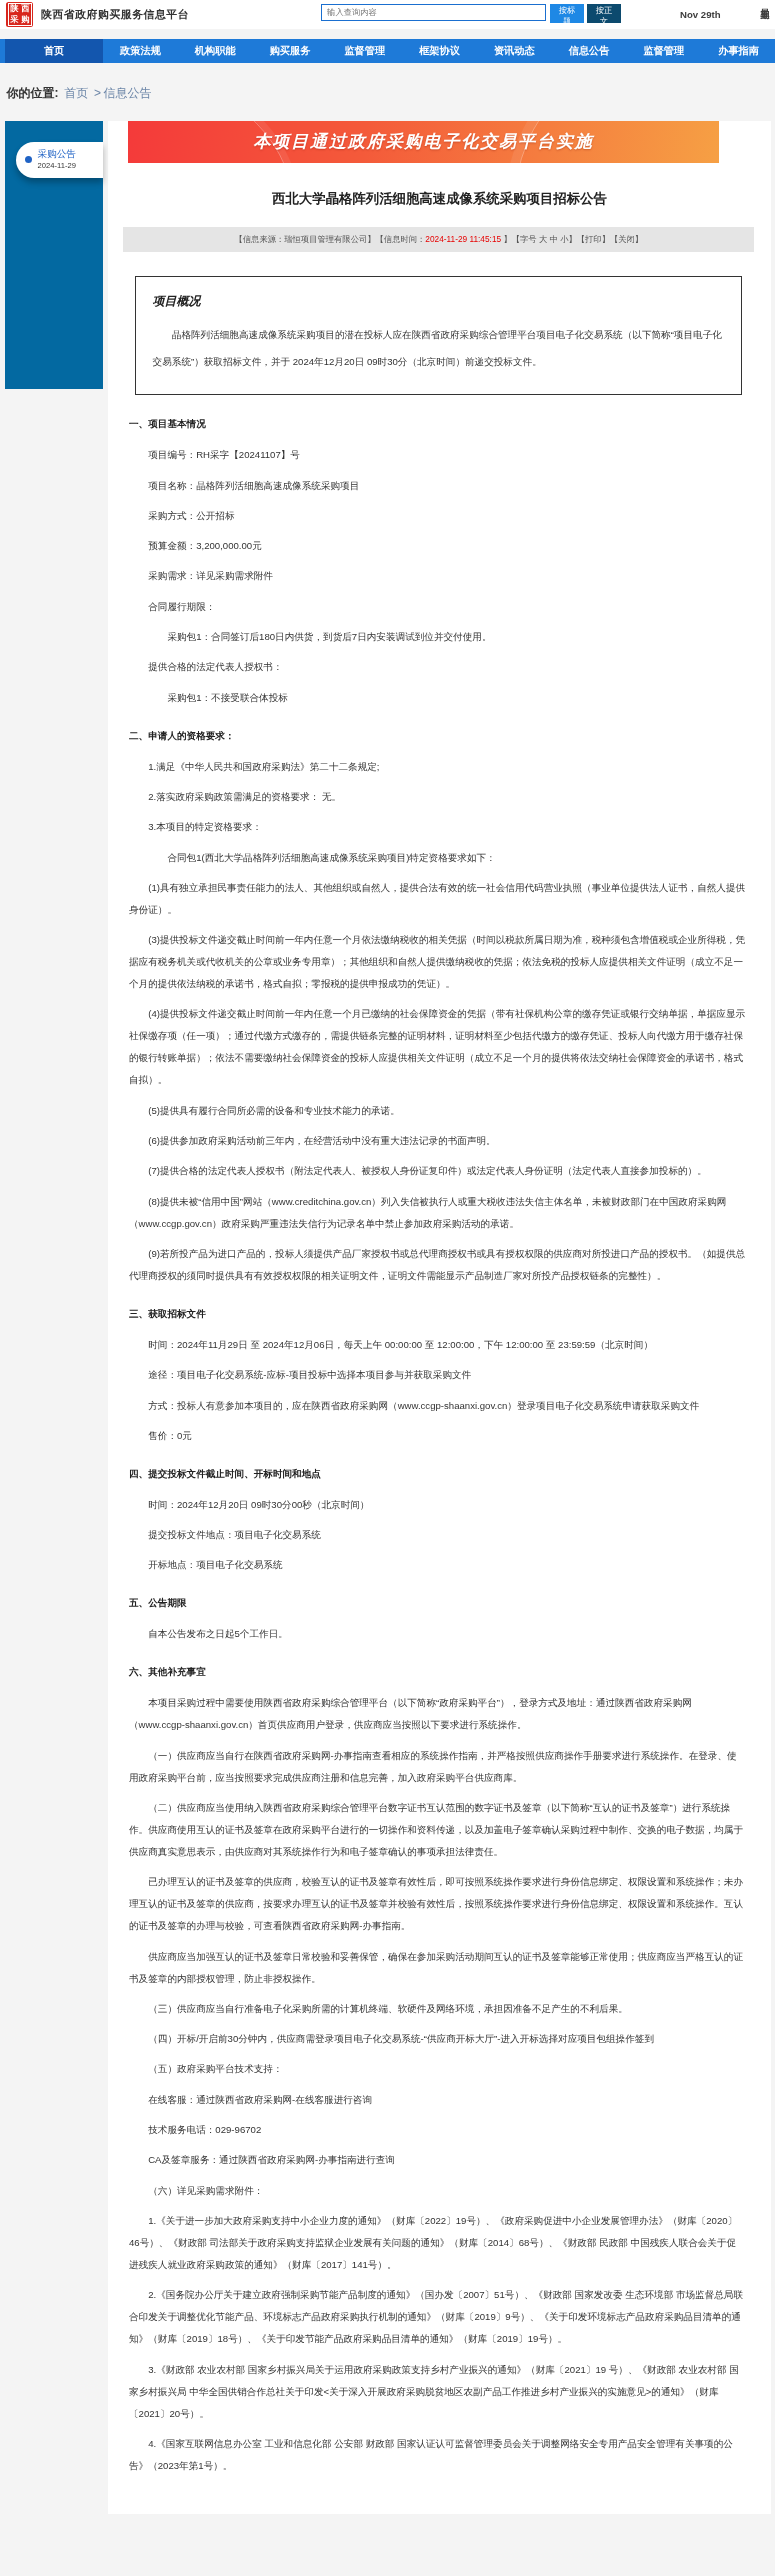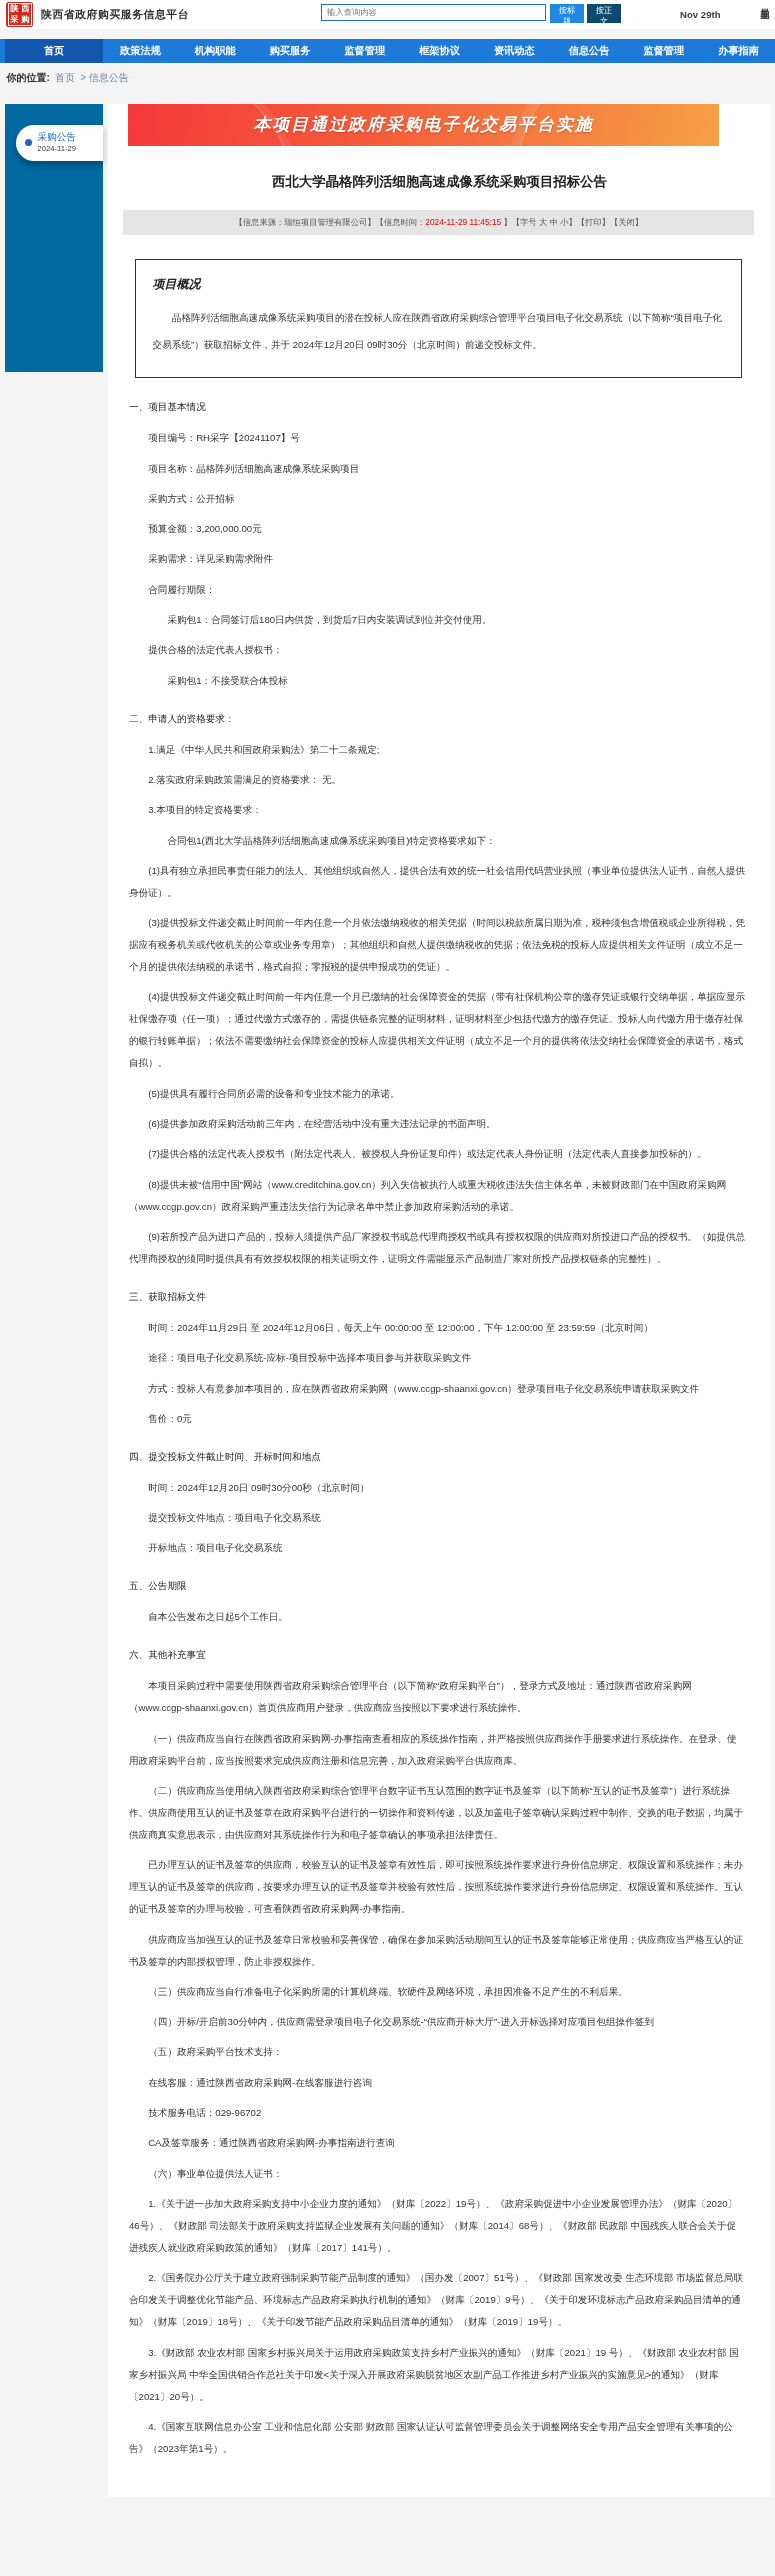--- a/index.html
+++ b/index.html
@@ -13,21 +13,21 @@
   .hbtn{position:absolute;top:3.8px;height:19px;width:34px;border:none;color:#fff;font-size:8.3px;cursor:pointer;font-family:inherit;}
   .hbtn.t{left:550px;background:#1e88e5;}
   .hbtn.b{left:587px;background:#0c4a6e;}
   .header-date{position:absolute;left:680px;top:9px;font-weight:bold;font-size:9.6px;color:#3d3d3d;}
   .weekday{position:absolute;right:5.1px;top:0.6px;writing-mode:vertical-rl;font-size:9px;font-weight:bold;color:#3d3d3d;letter-spacing:1.3px;}
   
   .nav{margin-top:10.2px;height:24px;background:#1e7ad8;display:flex;padding-left:5.1px;}
   .nav-item{flex:1;line-height:24px;text-align:center;color:#fff;font-size:10.2px;font-weight:bold;cursor:pointer;white-space:nowrap;}
   .nav-item.active{flex:0 0 98px;background:#1356ae;}
   
-  .crumb{padding:8.3px 0 5.7px 6.4px;font-size:10px;}
+  .crumb{padding:8.3px 0 5.7px 6.4px;font-size:12px;margin-top:14px;}
   .crumb .lbl{font-weight:bold;color:#333;}
   .crumb a{color:#6c86a8;text-decoration:none;margin-left:2.5px;cursor:pointer;}
   
   .layout{position:relative;margin-top:3.8px;}
   .side{position:absolute;left:5.1px;top:0;width:98px;height:268px;background:#0369a1;}
   .side-tab{margin-top:21px;margin-left:10.8px;height:36px;background:#fff;border-radius:18px 0 0 18px;box-shadow:0 4.5px 6.4px rgba(0,0,0,.28);display:flex;align-items:center;padding-left:9px;cursor:pointer;}
   .side-dot{width:7px;height:7px;border-radius:50%;background:#2063c5;margin-right:5.7px;flex:0 0 auto;}
   .side-tab-label{color:#2063c5;font-size:9.6px;line-height:12.7px;}
   .side-tab-date{color:#333;font-size:7.6px;line-height:10.2px;}
   .card{margin:0 5.1px 0 108px;background:#fff;padding-bottom:29px;}
@@ -42,21 +42,21 @@
   .meta-bar{margin:0 16.6px 0 15.3px;background:#e5e5e5;text-align:center;font-size:8.3px;color:#555;padding:7px 0;}
   .meta-time{color:#e60000;}
   .meta-bar span{cursor:default;}
   
   .overview-box{margin:24px 29px 0 27px;border:0.6px solid #333;padding:10.2px 16.6px 19px;}
   .overview-heading{font-size:12px;font-weight:bold;margin:6.4px 0 10.2px;color:#222;font-style:italic;}
   .overview-text{font-size:9.6px;line-height:27px;text-indent:2em;margin:0;}
   
   .body-text{margin:21.7px 25.5px 0 21px;font-size:9.6px;color:#333;}
   .ln{line-height:22px;margin:8.3px 0;}
-  .ln.h{font-weight:normal;color:#222;margin:19px 0 12.7px;line-height:15.3px;}
+  .ln.h{font-weight:bold;color:#222;margin:19px 0 12.7px;line-height:15.3px;}
   .ln.p{text-indent:2em;}
   .ln.p2{text-indent:4em;}
 </style>
 </head>
 <body>
 
 <div class="header">
   <div class="logo">
     <div class="logo-inner">
       <span>陕</span>
@@ -159,21 +159,21 @@
         <div class="ln p">（一）供应商应当自行在陕西省政府采购网-办事指南查看相应的系统操作指南，并严格按照供应商操作手册要求进行系统操作。在登录、使用政府采购平台前，应当按照要求完成供应商注册和信息完善，加入政府采购平台供应商库。</div>
         <div class="ln p">（二）供应商应当使用纳入陕西省政府采购综合管理平台数字证书互认范围的数字证书及签章（以下简称“互认的证书及签章”）进行系统操作。供应商使用互认的证书及签章在政府采购平台进行的一切操作和资料传递，以及加盖电子签章确认采购过程中制作、交换的电子数据，均属于供应商真实意思表示，由供应商对其系统操作行为和电子签章确认的事项承担法律责任。</div>
         <div class="ln p">已办理互认的证书及签章的供应商，校验互认的证书及签章有效性后，即可按照系统操作要求进行身份信息绑定、权限设置和系统操作；未办理互认的证书及签章的供应商，按要求办理互认的证书及签章并校验有效性后，按照系统操作要求进行身份信息绑定、权限设置和系统操作。互认的证书及签章的办理与校验，可查看陕西省政府采购网-办事指南。</div>
         <div class="ln p">供应商应当加强互认的证书及签章日常校验和妥善保管，确保在参加采购活动期间互认的证书及签章能够正常使用；供应商应当严格互认的证书及签章的内部授权管理，防止非授权操作。</div>
         <div class="ln p">（三）供应商应当自行准备电子化采购所需的计算机终端、软硬件及网络环境，承担因准备不足产生的不利后果。</div>
         <div class="ln p">（四）开标/开启前30分钟内，供应商需登录项目电子化交易系统-“供应商开标大厅”-进入开标选择对应项目包组操作签到</div>
         <div class="ln p">（五）政府采购平台技术支持：</div>
         <div class="ln p">在线客服：通过陕西省政府采购网-在线客服进行咨询</div>
         <div class="ln p">技术服务电话：029-96702</div>
         <div class="ln p">CA及签章服务：通过陕西省政府采购网-办事指南进行查询</div>
-        <div class="ln p">（六）事业单位提供法人证书：</div>
+        <div class="ln p">（六）详见采购需求附件：</div>
         <div class="ln p">1.《关于进一步加大政府采购支持中小企业力度的通知》（财库〔2022〕19号）、《政府采购促进中小企业发展管理办法》（财库〔2020〕46号）、《财政部 司法部关于政府采购支持监狱企业发展有关问题的通知》（财库〔2014〕68号）、《财政部 民政部 中国残疾人联合会关于促进残疾人就业政府采购政策的通知》（财库〔2017〕141号）。</div>
         <div class="ln p">2.《国务院办公厅关于建立政府强制采购节能产品制度的通知》（国办发〔2007〕51号）、《财政部 国家发改委 生态环境部 市场监督总局联合印发关于调整优化节能产品、环境标志产品政府采购执行机制的通知》（财库〔2019〕9号）、《关于印发环境标志产品政府采购品目清单的通知》（财库〔2019〕18号）、《关于印发节能产品政府采购品目清单的通知》（财库〔2019〕19号）。</div>
         <div class="ln p">3.《财政部 农业农村部 国家乡村振兴局关于运用政府采购政策支持乡村产业振兴的通知》（财库〔2021〕19 号）、《财政部 农业农村部 国家乡村振兴局 中华全国供销合作总社关于印发&lt;关于深入开展政府采购脱贫地区农副产品工作推进乡村产业振兴的实施意见&gt;的通知》（财库〔2021〕20号）。</div>
         <div class="ln p">4.《国家互联网信息办公室 工业和信息化部 公安部 财政部 国家认证认可监督管理委员会关于调整网络安全专用产品安全管理有关事项的公告》（2023年第1号）。</div>
       </div>
 
   </div>
 </div>
 
 

